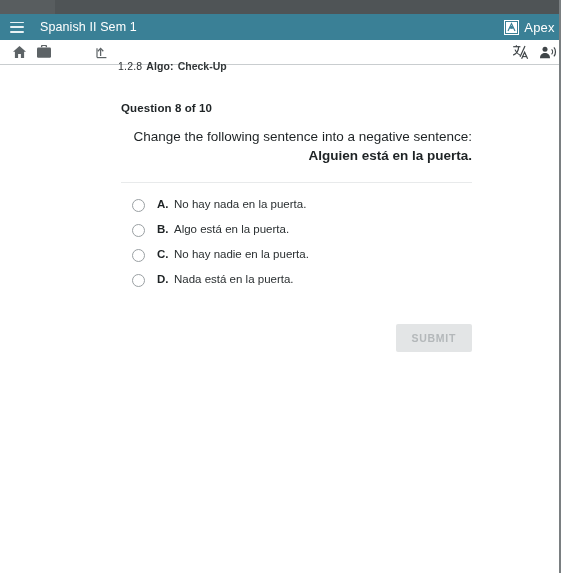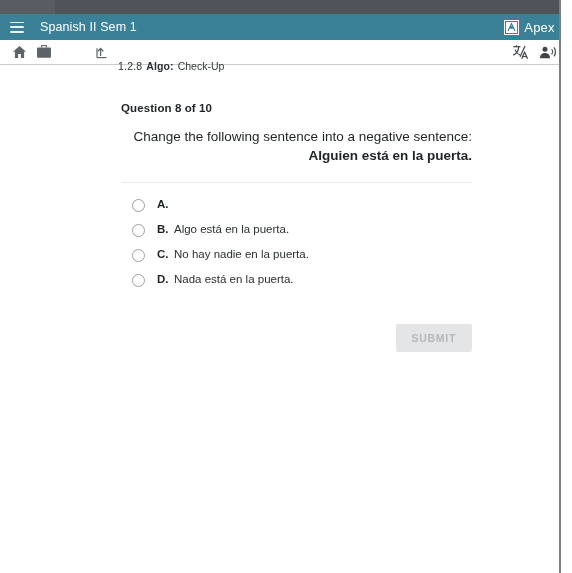--- a/index.html
+++ b/index.html
@@ -126,21 +126,21 @@
     margin-left: 9px;
     font-size: 10.5px;
     color: #2d3133;
     white-space: nowrap;
     display: flex;
     align-items: baseline;
     gap: 4px;
   }
   .bc-num   { font-weight: normal; letter-spacing: .2px; }
   .bc-kind  { font-weight: bold; letter-spacing: .1px; }
-  .bc-name  { font-weight: normal; color: #33383a; margin-top: 27px; }
+  .bc-name  { font-weight: bold; color: #33383a; margin-top: 27px; }
 
   .toolbar-right {
     margin-left: auto;
     display: flex;
     align-items: center;
     gap: 10px;
     padding-right: 3px;
   }
   .tb-right-extra {
     position: absolute;
@@ -363,20 +363,21 @@
         <span class="bold">Alguien está en la puerta.</span>
       </div>
 
       <div class="divider"></div>
 
       <div class="options">
 
         <div class="option">
           <span class="radio"></span>
           <span class="opt-letter">A.</span>
+          <span class="opt-text">No hay nada en la puerta.</span>
         </div>
 
         <div class="option">
           <span class="radio"></span>
           <span class="opt-letter">B.</span>
           <span class="opt-text">Algo está en la puerta.</span>
         </div>
 
         <div class="option">
           <span class="radio"></span>

